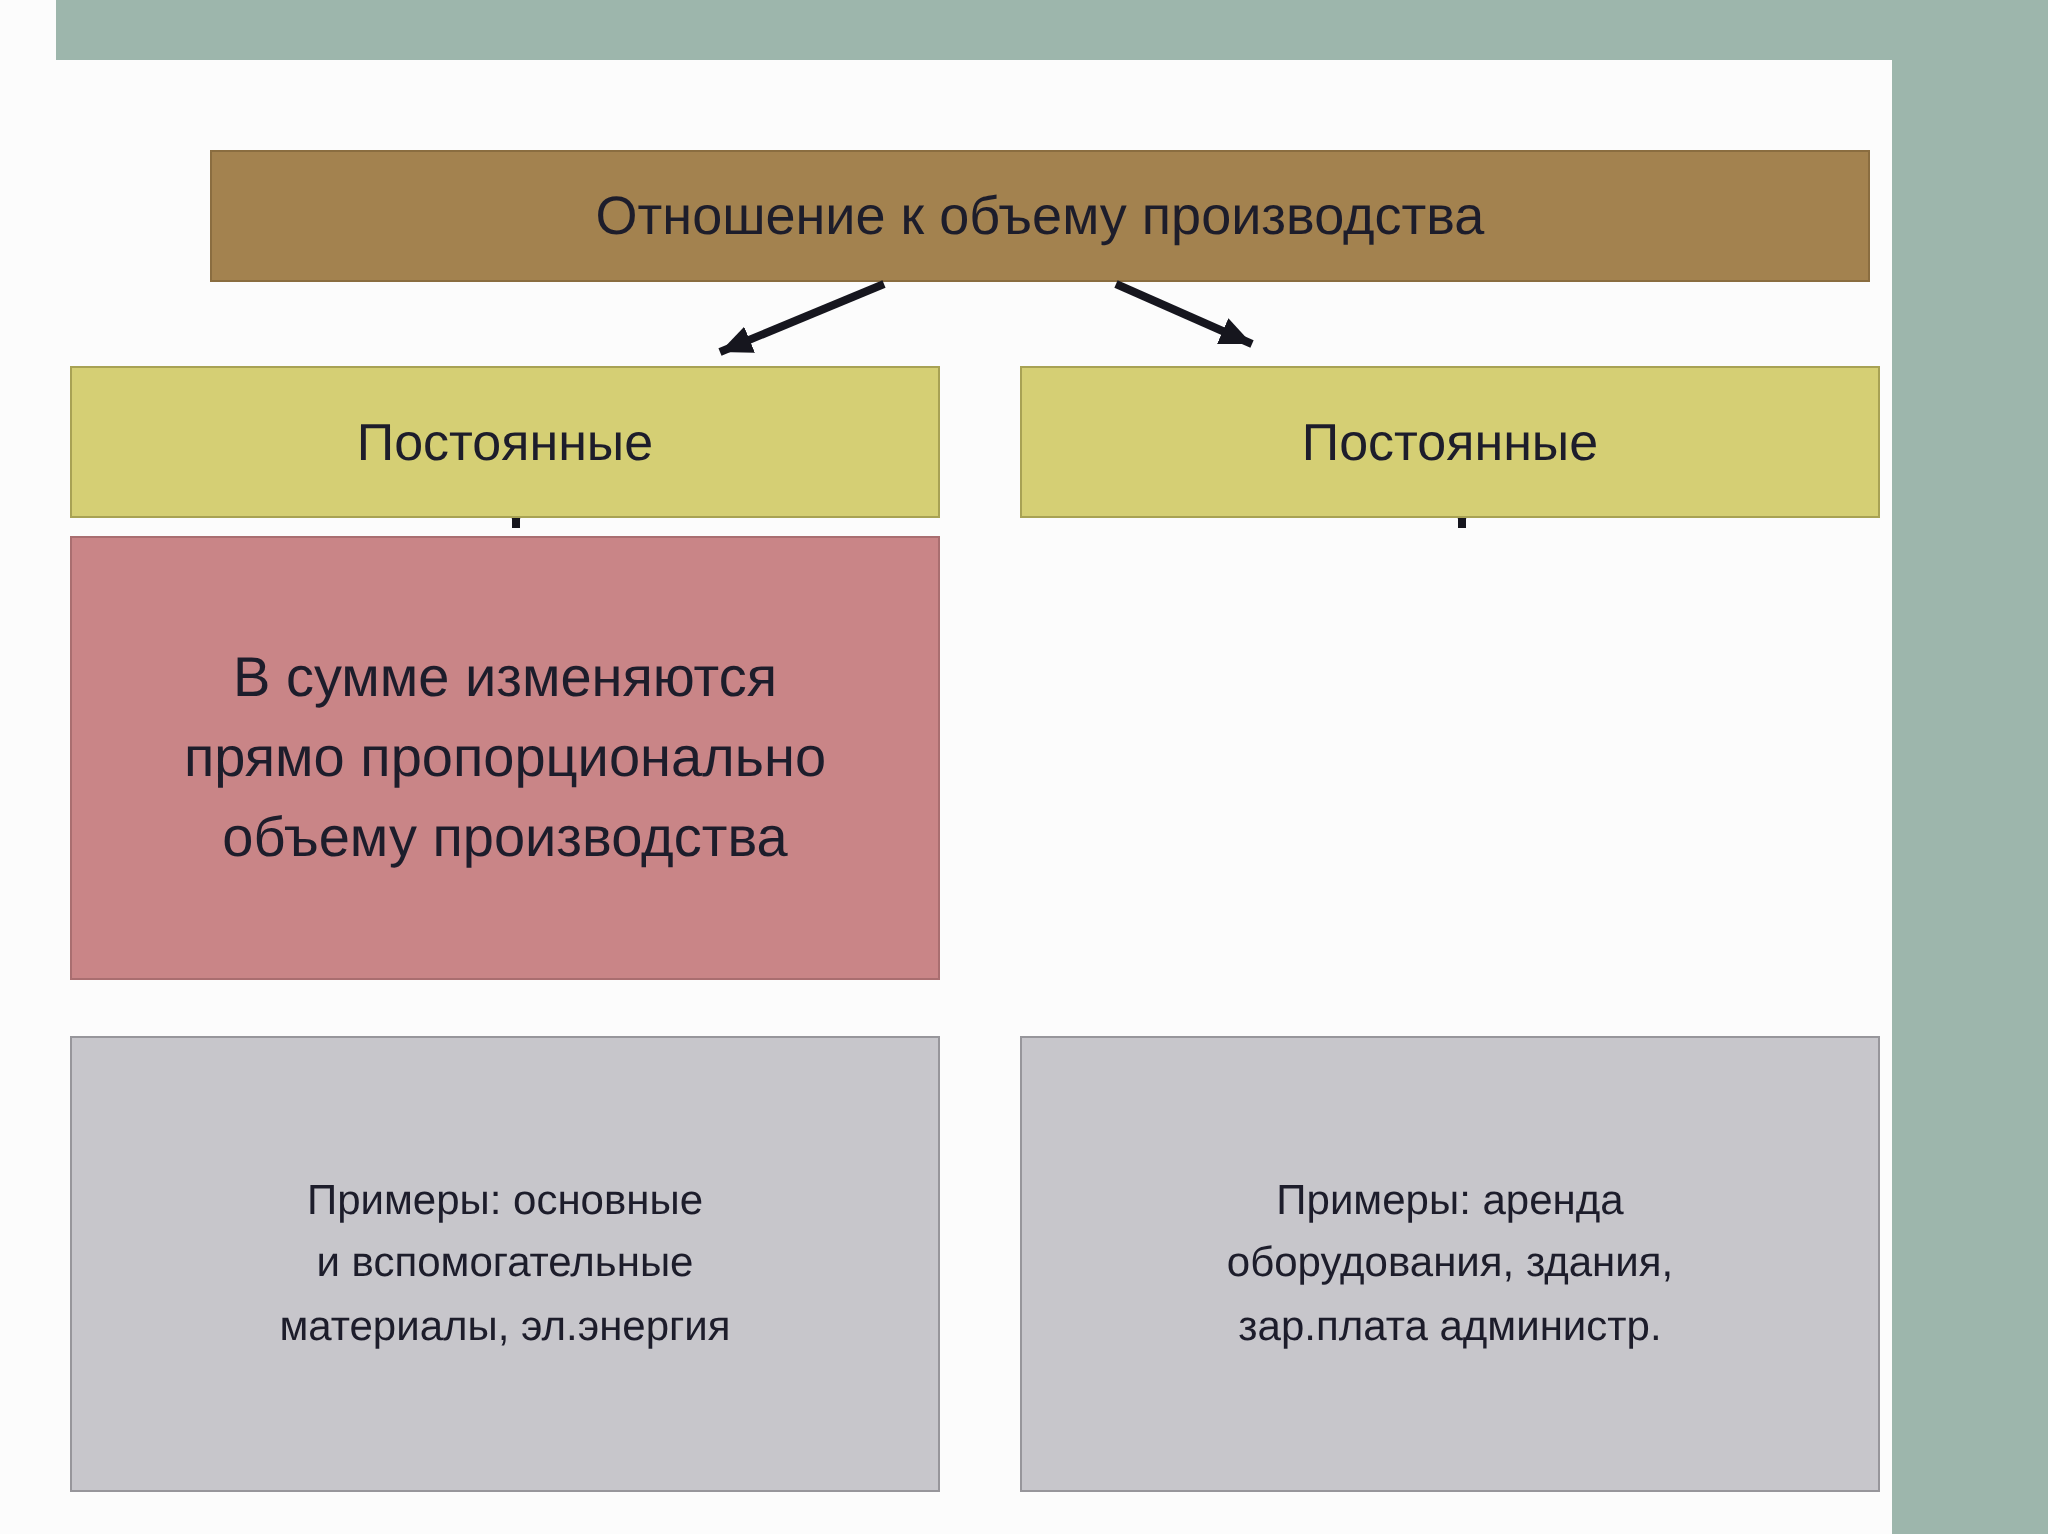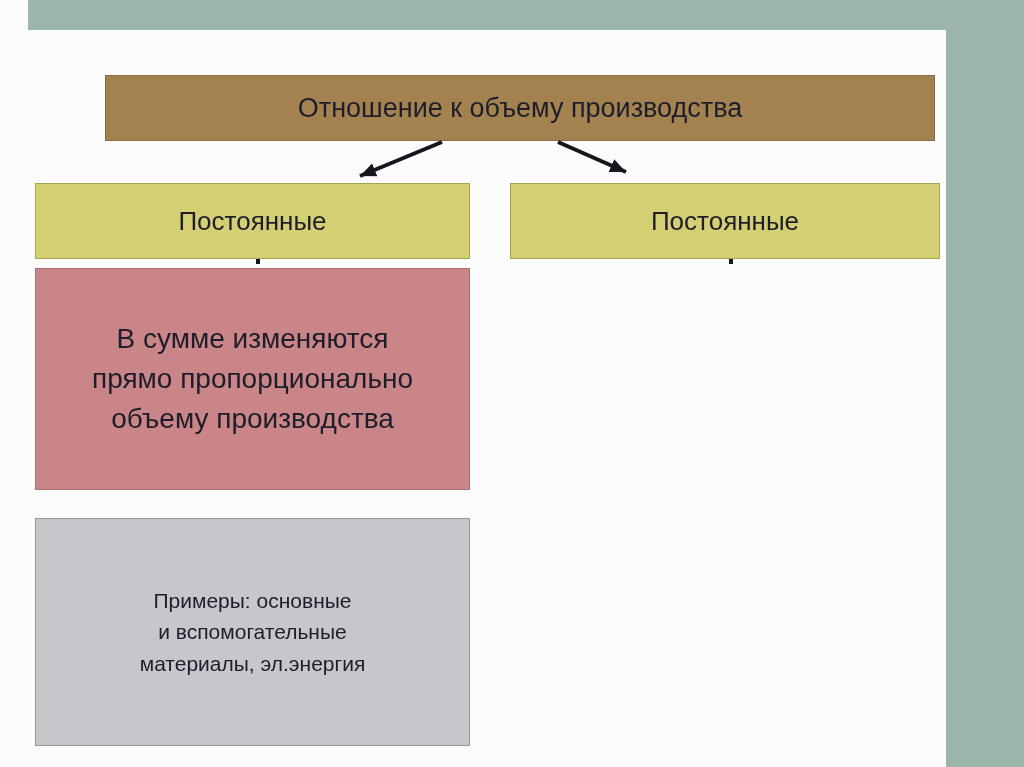--- a/index.html
+++ b/index.html
@@ -115,14 +115,19 @@
     <span>В сумме изменяются
 прямо пропорционально
 объему производства</span>
   </div>
 
   <div class="box ex col-left">
     <span>Примеры: основные
 и вспомогательные
 материалы, эл.энергия</span>
   </div>
+  <div class="box ex col-right">
+    <span>Примеры: аренда
+оборудования, здания,
+зар.плата администр.</span>
+  </div>
 
 </div>
 
 </body></html>

